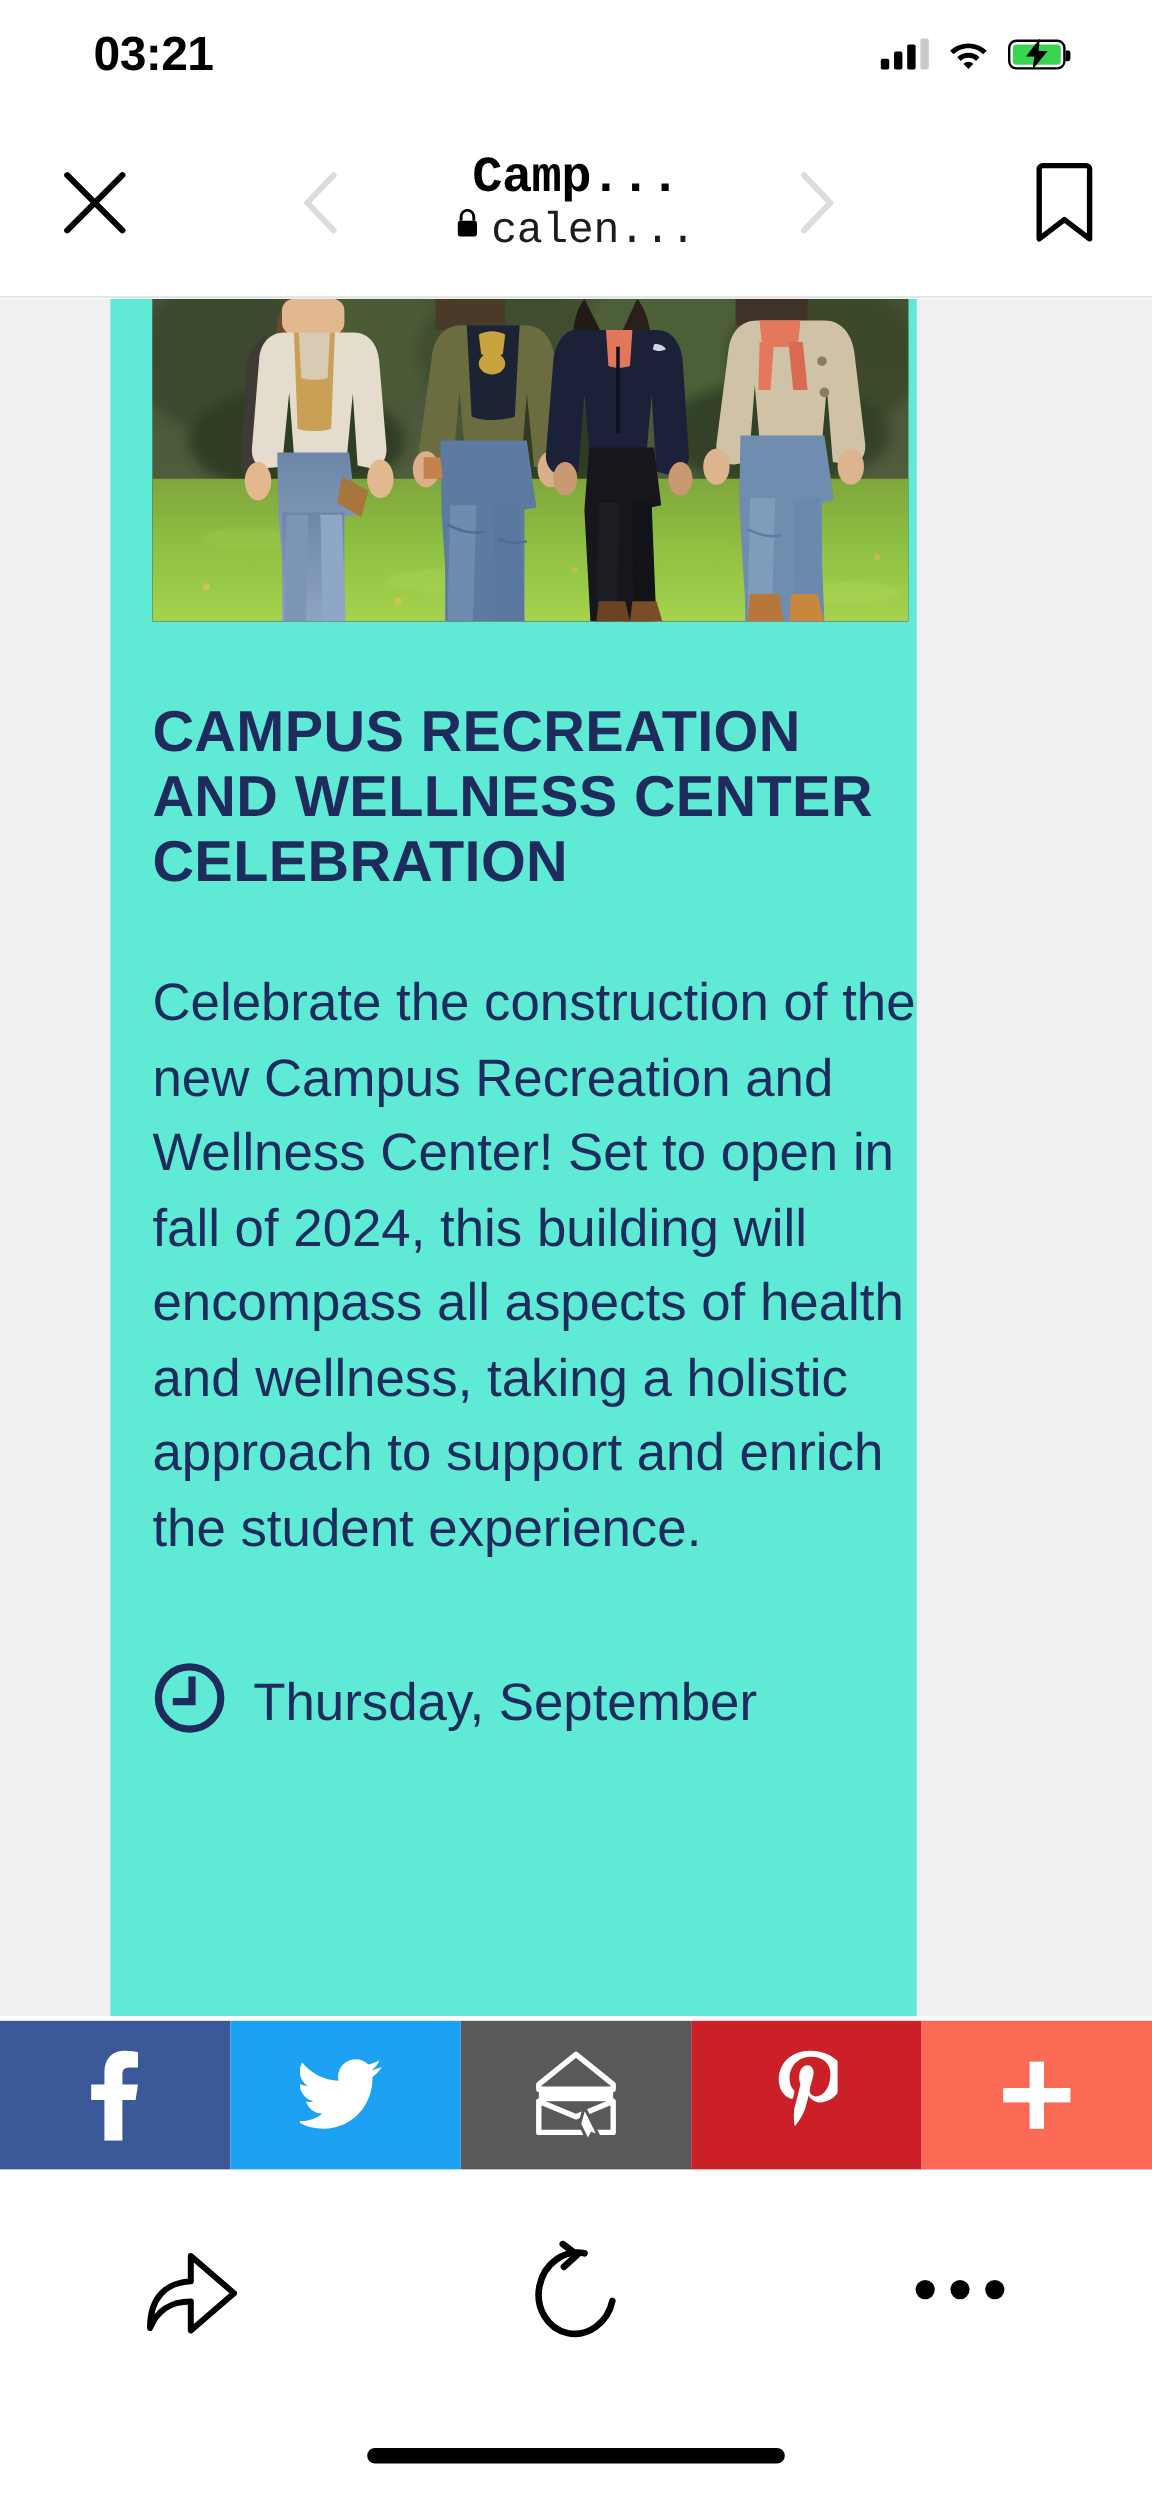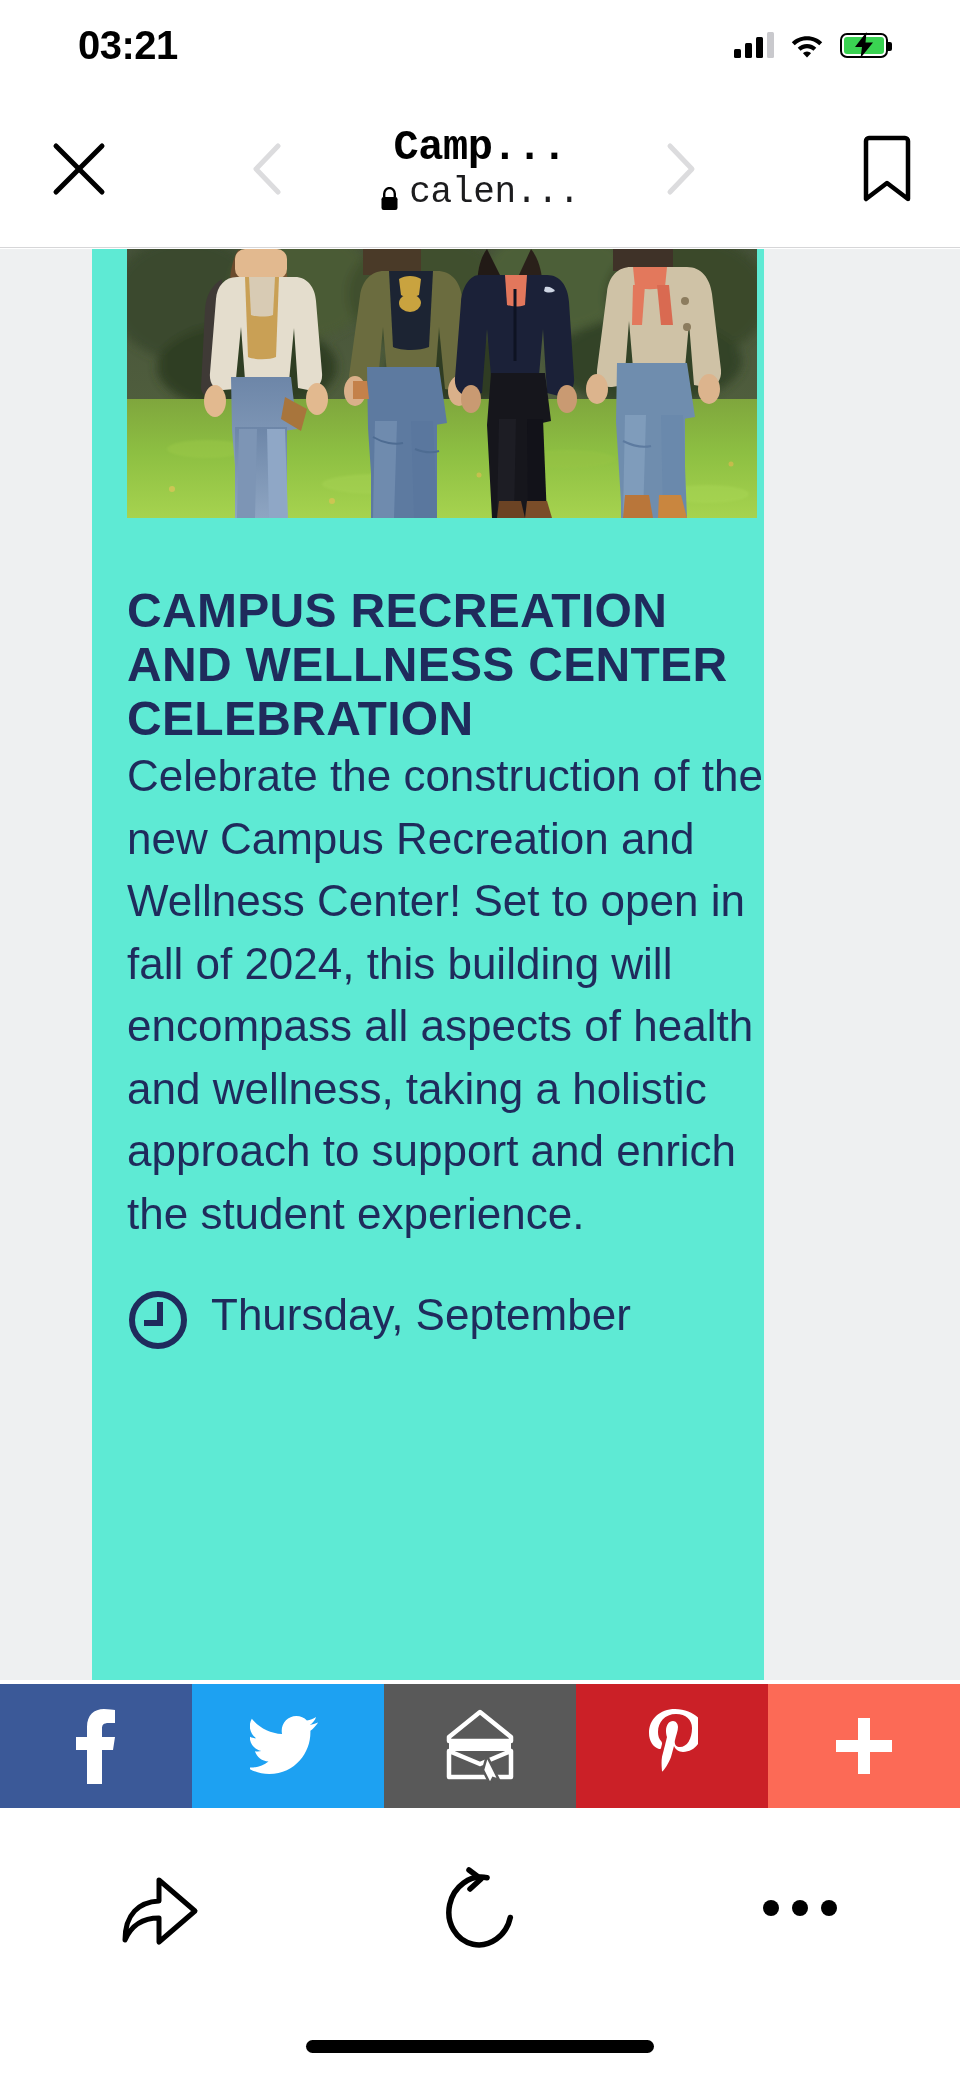--- a/index.html
+++ b/index.html
@@ -76,21 +76,21 @@
     position: absolute; left: 50%; top: 50%;
     transform: translate(-50%,-50%);
     text-align: center; width: 300px; font-family: Liberation Mono, monospace;
   }
   .nav-title {
     font-size: 42px; font-weight: 700; color: #000;
     line-height: 1.05; letter-spacing: -0.5px;
     white-space: nowrap; overflow: hidden;
   }
   .nav-sub {
-    display: flex; align-items: flex-end; justify-content: center;
+    display: flex; align-items: flex-start; justify-content: center;
     gap: 10px; margin-top: 4px;
   }
   .lock-ico { width: 19px; height: 24px; flex: none; }
   .nav-sub-text {
     font-size: 36px; color: #1c1c1e; line-height: 1.05;
     white-space: nowrap; letter-spacing: -0.3px;
   }
   .nav-bookmark { position: absolute; right: 48px; top: 50%; transform: translateY(-50%);
     width: 50px; height: 68px; }
 
@@ -114,26 +114,27 @@
   }
   .hero svg { display: block; width: 100%; height: 100%; }
 
   .article { position: absolute; left: 35px; top: 335px; width: 640px; }
   .headline {
     font-size: 48px; font-weight: 700;
     color: #1f2b5c; line-height: 1.12;
     letter-spacing: 0.3px;
   }
   .bodytext {
+    margin-top: 60px;
     font-size: 44px; color: #1f2b5c;
     line-height: 1.42; font-weight: 400;
   }
   .datetime-row {
-    margin-top: 44px;
-    display: flex; align-items: flex-start; gap: 22px;
+    margin-top: 79px;
+    display: flex; align-items: flex-end; gap: 22px;
   }
   .clock-ico { width: 62px; height: 62px; flex: none; }
   .datetime-text {
     font-size: 44px; color: #1f2b5c; line-height: 1.2;
     white-space: nowrap;
   }
 
   
   .share-bar {
     position: absolute; top: 1684px; left: 0;

